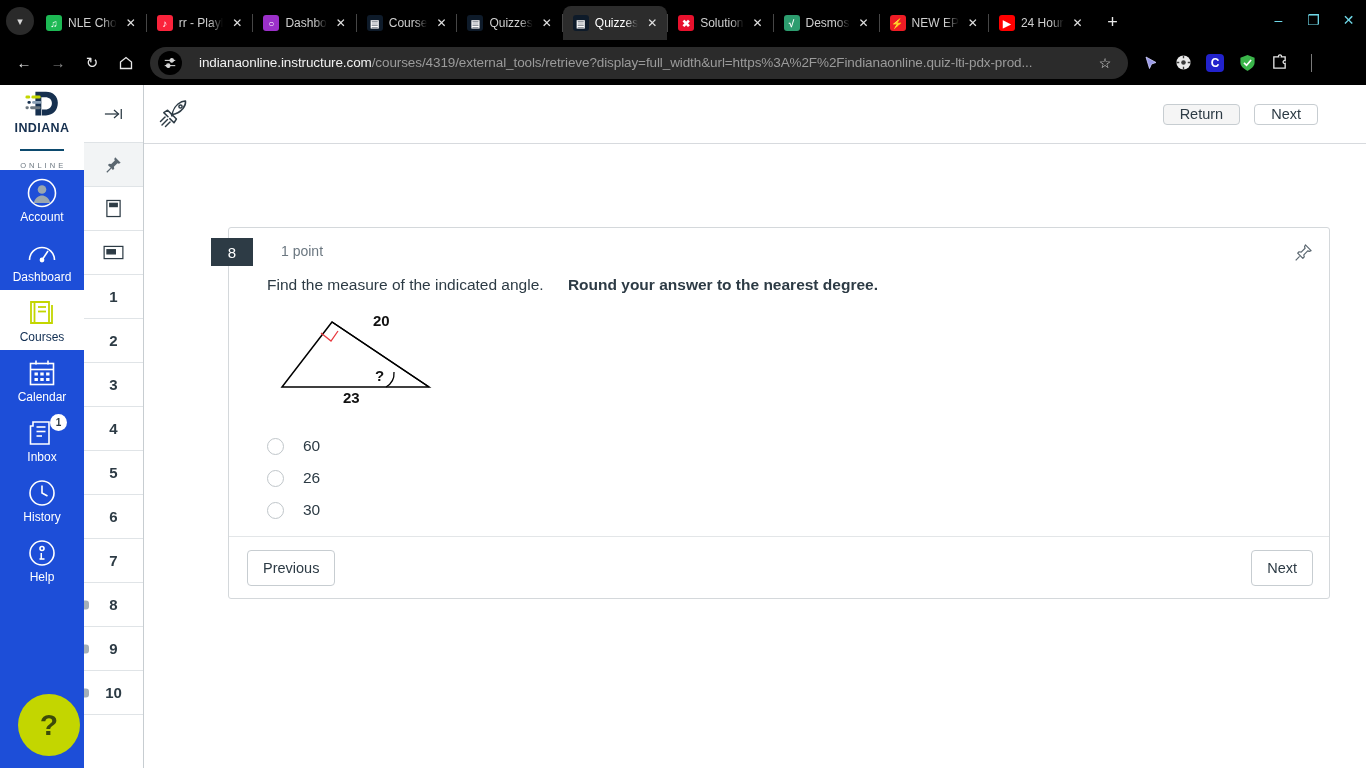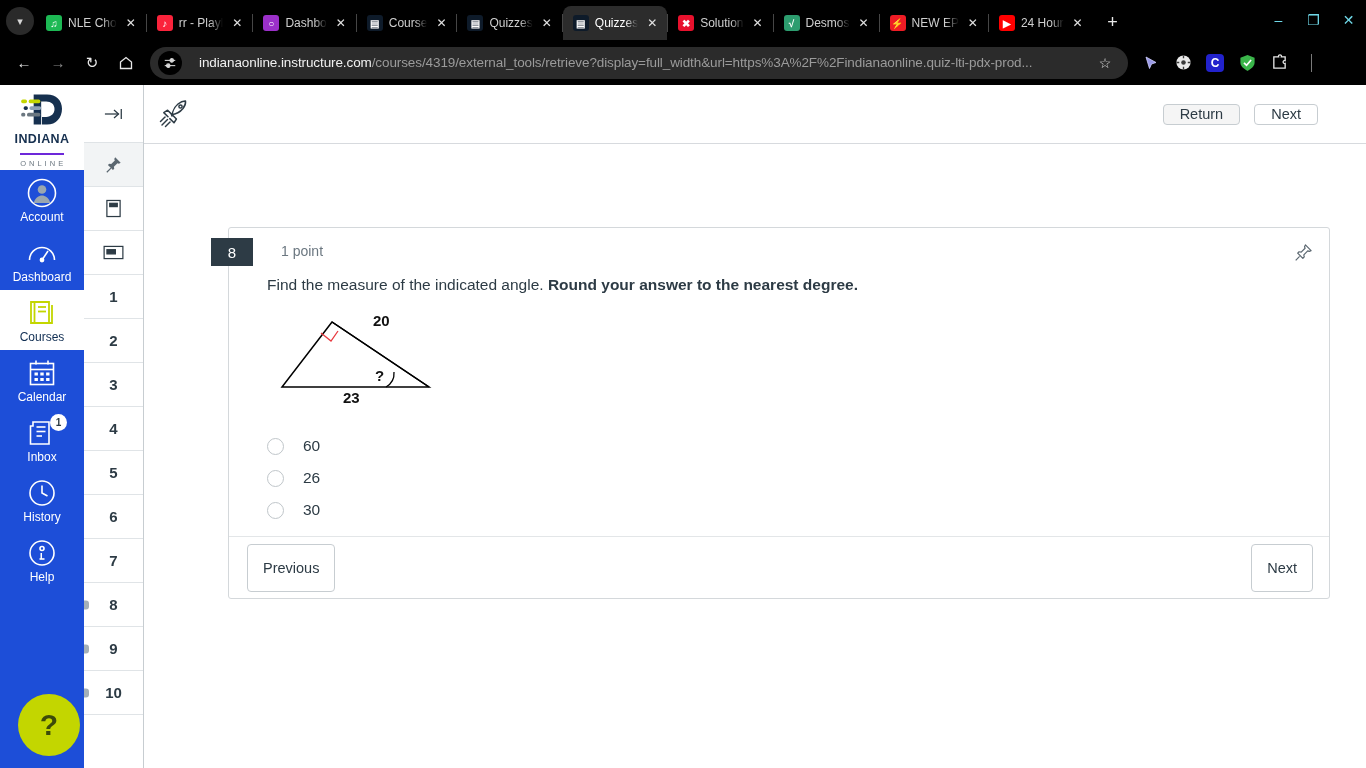--- a/index.html
+++ b/index.html
@@ -255,21 +255,21 @@
   #pin-question {
     position: absolute; right: 14px; top: 12px;
     width: 24px; height: 24px;
     display: flex; align-items: center; justify-content: center;
   }
   #q-prompt {
     font-size: 15.5px; color: #2d3b45;
     padding: 0 38px 0 38px;
     line-height: 22px;
   }
-  #q-prompt b { font-weight: bold; }
+  #q-prompt b { font-weight: bold; margin-left: 20px; }
   #q-figure { padding: 14px 0 6px 48px; }
   #answers { padding: 14px 0 10px 38px; }
   .answer-row {
     display: flex; align-items: center;
     height: 32px; gap: 19px;
   }
   .radio {
     width: 17px; height: 17px;
     border: 1px solid #c0c6ca;
     border-radius: 50%;
@@ -277,21 +277,21 @@
     flex: none;
   }
   .answer-label { font-size: 15.5px; color: #2d3b45; }
   #card-footer {
     border-top: 1px solid #e3e6e8;
     height: 62px;
     display: flex; align-items: center; justify-content: space-between;
     padding: 0 16px 0 18px;
   }
   .foot-btn {
-    height: 48px; padding: 0 15px;
+    height: 36px; padding: 0 15px;
     border: 1px solid #c7cdd1;
     border-radius: 4px;
     background: #ffffff;
     color: #2d3b45;
     font-size: 14.5px;
     font-family: "Liberation Sans", sans-serif;
     display: flex; align-items: center; justify-content: center;
   }
 </style>
 </head>
@@ -436,21 +436,21 @@
       <svg width="50" height="42" viewBox="0 0 60 50">
         <path d="M20 4 H36 C47 4 54 11 54 21 C54 32 47 40 36 40 H30 V31 H35 C41 31 45 27 45 21.5 C45 16 41 12.5 35 12.5 H29 V40 H20 Z" fill="#16304f"></path>
         <rect x="5" y="10" width="7" height="4.5" rx="2" fill="#c3d600"></rect>
         <rect x="14" y="10" width="14" height="4.5" rx="2" fill="#c3d600"></rect>
         <rect x="8" y="18" width="5" height="4.5" rx="2" fill="#16304f"></rect>
         <rect x="15" y="18" width="14" height="4.5" rx="2" fill="#8ba0b5"></rect>
         <rect x="5" y="26" width="5" height="4.5" rx="2" fill="#6b7780"></rect>
         <rect x="12" y="26" width="16" height="4.5" rx="2" fill="#6b7780"></rect>
       </svg>
       <div style="font-size:12.5px;font-weight:bold;color:#16304f;letter-spacing:0.4px;line-height:13px;">INDIANA</div>
-      <div style="font-size:7.5px;color:#6b7780;letter-spacing:0.5px;border-top:2px solid #6d28d9;margin-top:7px;padding-top:4px;">O N L I N E</div>
+      <div style="font-size:7.5px;color:#6b7780;letter-spacing:0.5px;border-top:2px solid #0c4a6e;margin-top:14px;padding-top:10px;">O N L I N E</div>
     </div>
     <div id="gnav-items">
         <div class="gnav-item">
           <div class="gnav-icon">
             <svg width="30" height="30" viewBox="0 0 30 30">
               <circle cx="15" cy="15" r="13.5" fill="none" stroke="#fff" stroke-width="1.6"></circle>
               <circle cx="15" cy="11.5" r="4.3" fill="#9aa7b0"></circle>
               <path d="M6.8 25 C8 19.5 12 17.6 15 17.6 C18 17.6 22 19.5 23.2 25 Z" fill="#9aa7b0"></path>
             </svg>
           </div>

